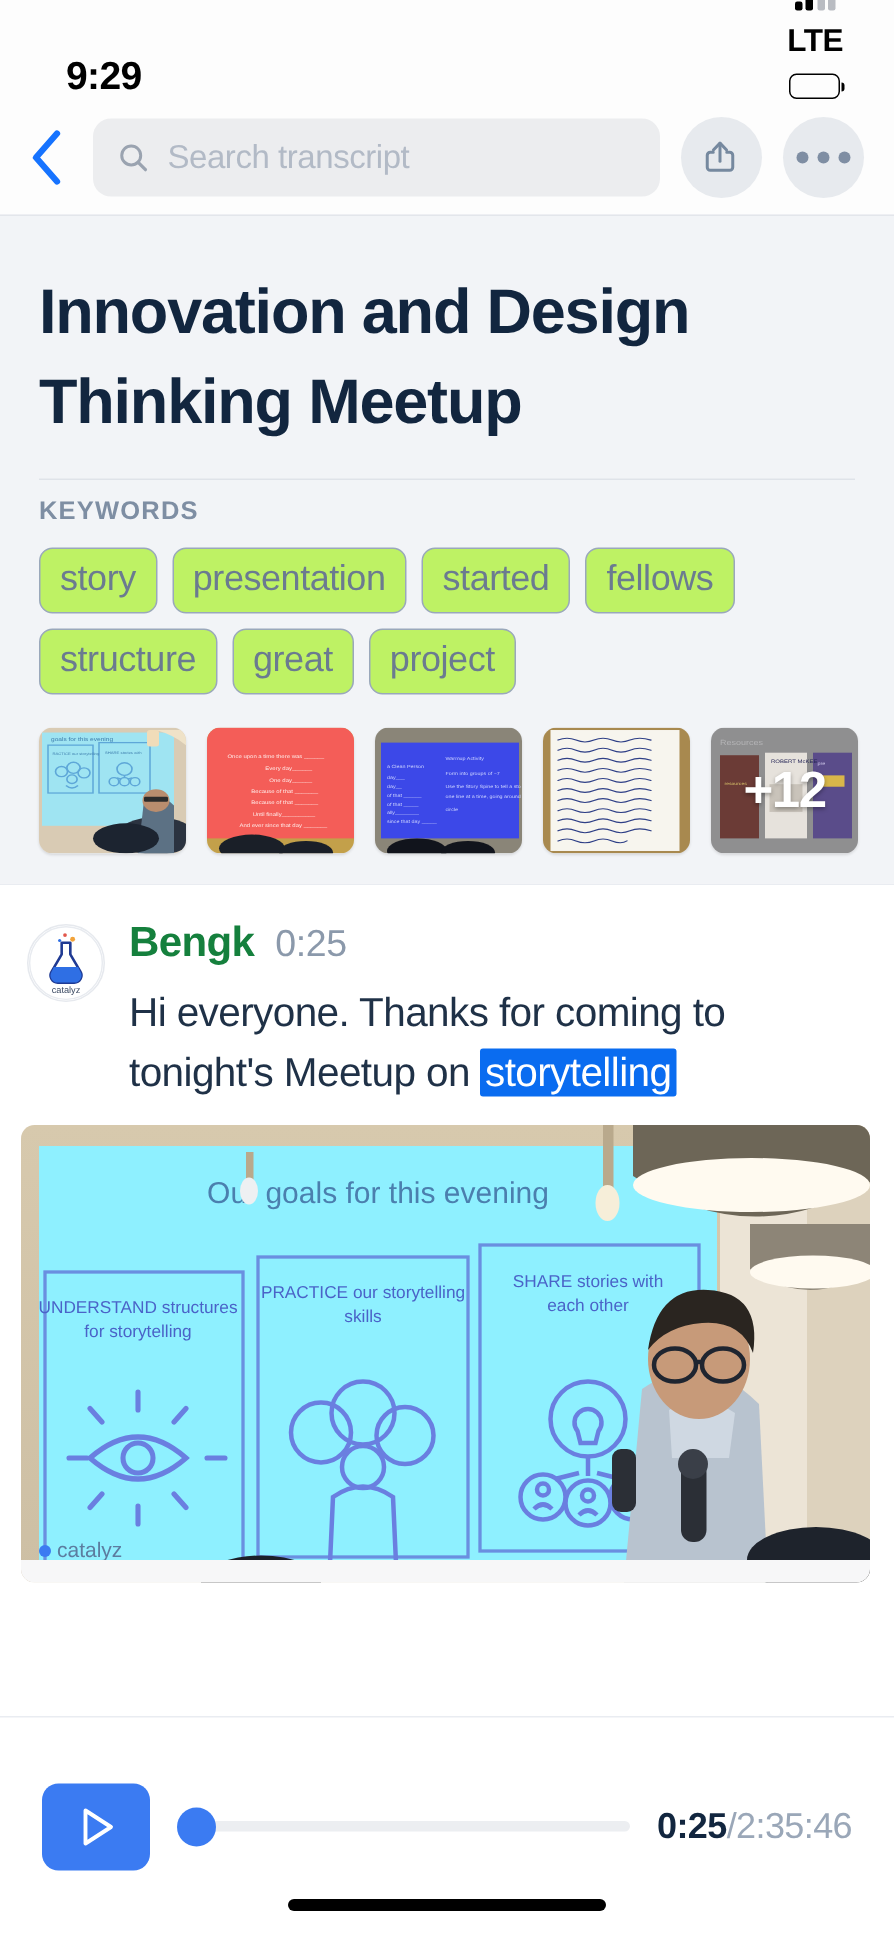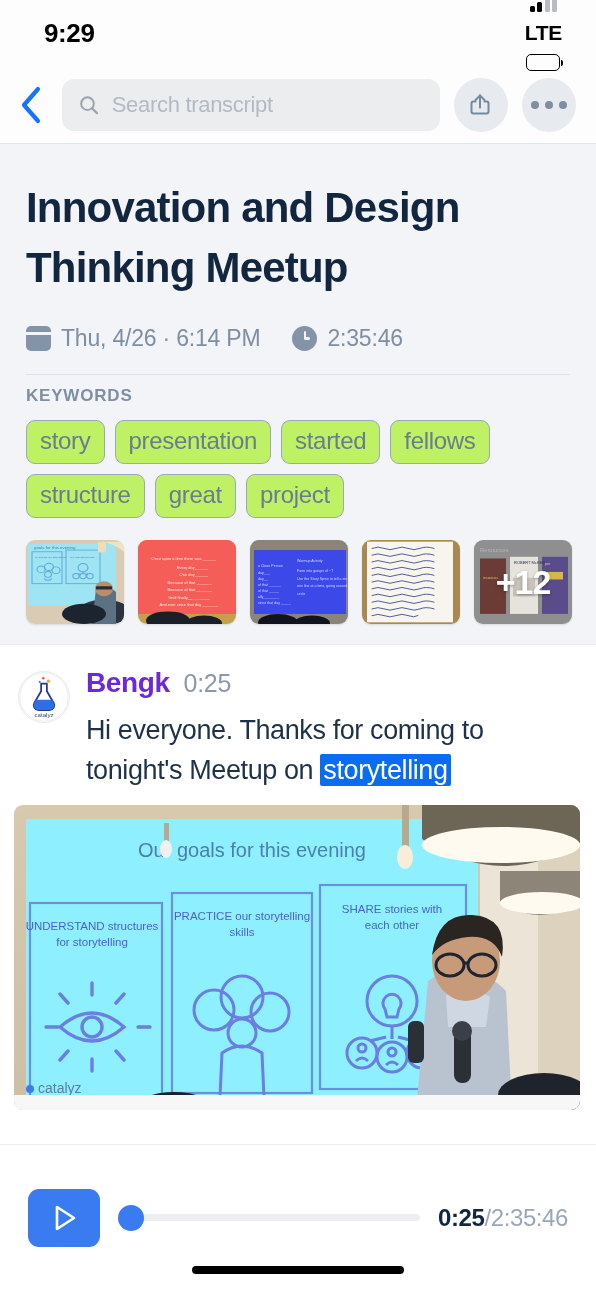--- a/index.html
+++ b/index.html
@@ -9,21 +9,21 @@
     background: #ffffff;
     color: #1b2a41;
     overflow: hidden;
     position: relative;
   }
 
   
   .status-bar {
     height: 66px;
     display: flex;
-    align-items: center;
+    align-items: flex-end;
     justify-content: space-between;
     padding: 0 34px 0 44px;
     background: #fdfdfd;
   }
   .status-time {
     font-size: 26px;
     font-weight: bold;
     letter-spacing: -0.4px;
     color: #000;
   }
@@ -171,21 +171,21 @@
   }
   .speaker-row { display: flex; gap: 16px; align-items: flex-start; }
   .avatar {
     width: 52px; height: 52px; border-radius: 50%;
     background: #fff; border: 1px solid #e6e9ee; flex: 0 0 auto;
     display: flex; align-items: center; justify-content: center;
     overflow: hidden; margin-top: 4px;
   }
   .speaker-col { flex: 1 1 auto; min-width: 0; }
   .speaker-head { display: flex; align-items: baseline; gap: 14px; }
-  .speaker-name { font-size: 28px; font-weight: bold; color: #6d28d9; letter-spacing: -0.4px; }
+  .speaker-name { font-size: 28px; font-weight: bold; color: #15803d; letter-spacing: -0.4px; }
   .speaker-time { font-size: 25px; color: #8b99ab; letter-spacing: -0.3px; }
   .utterance {
     margin-top: 12px;
     font-size: 27px;
     line-height: 1.48;
     color: #1f3147;
     letter-spacing: -0.4px;
     max-width: 500px;
   }
   .hl { background: #0a6cf0; color: #fff; padding: 1px 3px; border-radius: 2px; }
@@ -275,30 +275,20 @@
         <i></i>
         <i></i>
         <i></i>
       </span>
   </div>
 </div>
 
 <div class="header-panel">
   <div class="title">Innovation and Design Thinking Meetup</div>
 
-  <div class="meta-row">
-    <span class="cal-icon">
-      <span class="body"></span>
-        <span class="strip"></span>
-    </span>
-    <span>Thu, 4/26 · 6:14 PM</span>
-    <span class="gap"></span>
-    <span class="clock-icon"></span>
-    <span>2:35:46</span>
-  </div>
 
   <div class="divider"></div>
 
   <div class="kw-label">KEYWORDS</div>
   <div class="chips">
     <span class="chip">story</span>
     <span class="chip">presentation</span>
     <span class="chip">started</span>
     <span class="chip">fellows</span>
     <span class="chip">structure</span>

